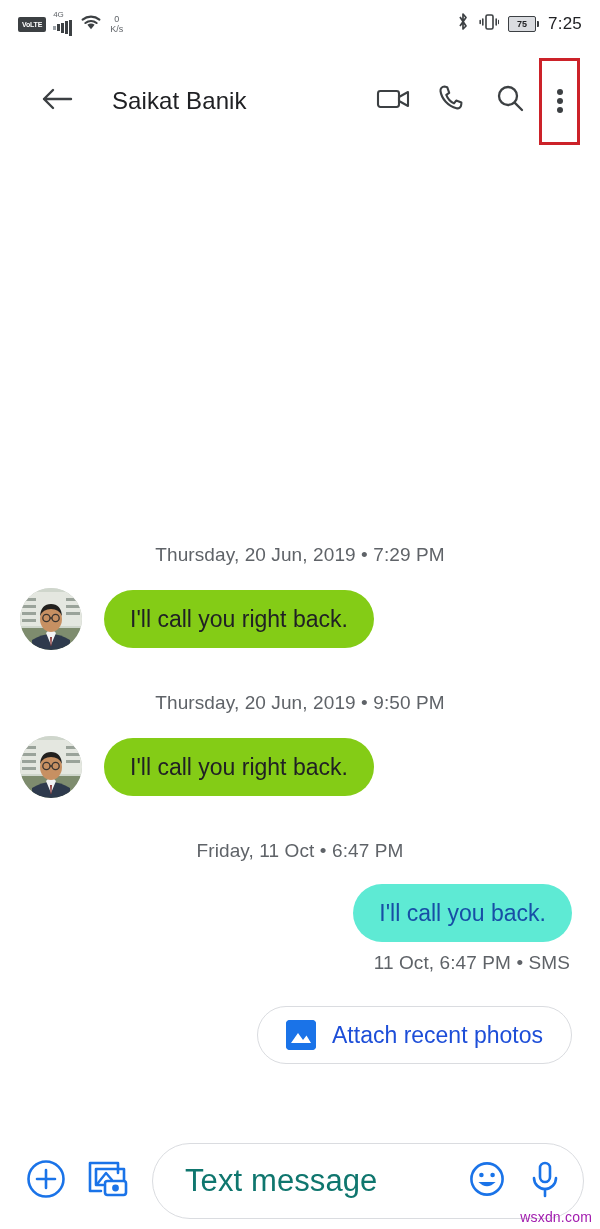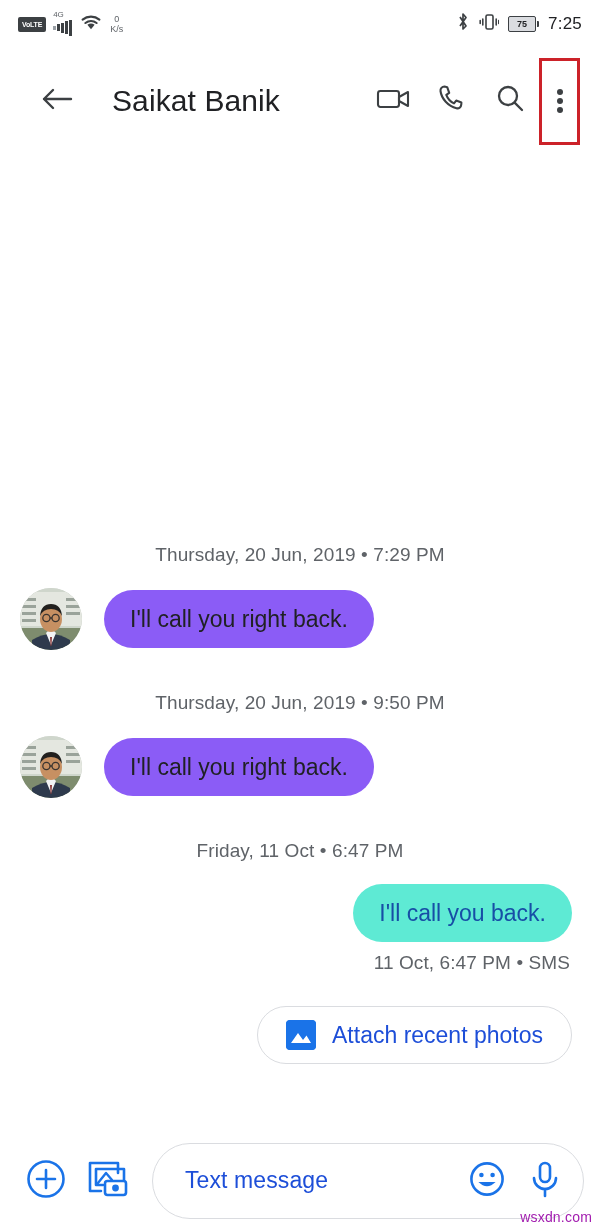--- a/index.html
+++ b/index.html
@@ -120,21 +120,21 @@
     position: absolute;
     top: 58px; left: 0;
     width: 600px;
     height: 86px;
     display: flex;
     align-items: center;
     box-sizing: border-box;
     padding: 0 8px 0 28px;
   }
   .app-title {
-    font-size: 30px;
+    font-size: 24px;
     color: #202124;
     margin-left: 26px;
     white-space: nowrap;
     letter-spacing: 0.1px;
   }
   .app-bar-spacer { flex: 1 1 auto; }
   .app-action {
     width: 58px;
     height: 58px;
     display: flex;
@@ -204,21 +204,21 @@
   .bubble {
     border-radius: 32px;
     padding: 14px 26px;
     font-size: 23px;
     line-height: 30px;
     max-width: 430px;
     box-sizing: border-box;
     white-space: nowrap;
   }
   .bubble.in {
-    background: #8b5cf6;
+    background: #84cc16;
     color: #202124;
     margin-left: 22px;
   }
   .bubble.out {
     background: #5eead4;
     color: #174ea6;
   }
   .msg-status {
     text-align: right;
     font-size: 19px;
@@ -286,22 +286,22 @@
     display: flex;
     align-items: center;
     padding: 0 14px 0 32px;
     box-sizing: border-box;
     gap: 10px;
     background: #ffffff;
     margin-left: 6px;
   }
   .compose-placeholder {
     flex: 1 1 auto;
-    font-size: 23px;
-    color: #1d4ed8;
+    font-size: 31px;
+    color: #0f766e;
     letter-spacing: 0.1px;
   }
   .watermark {
     position: absolute;
     right: 8px;
     bottom: 4px;
     font-size: 14px;
     color: #a21caf;
     letter-spacing: 0.2px;
   }

